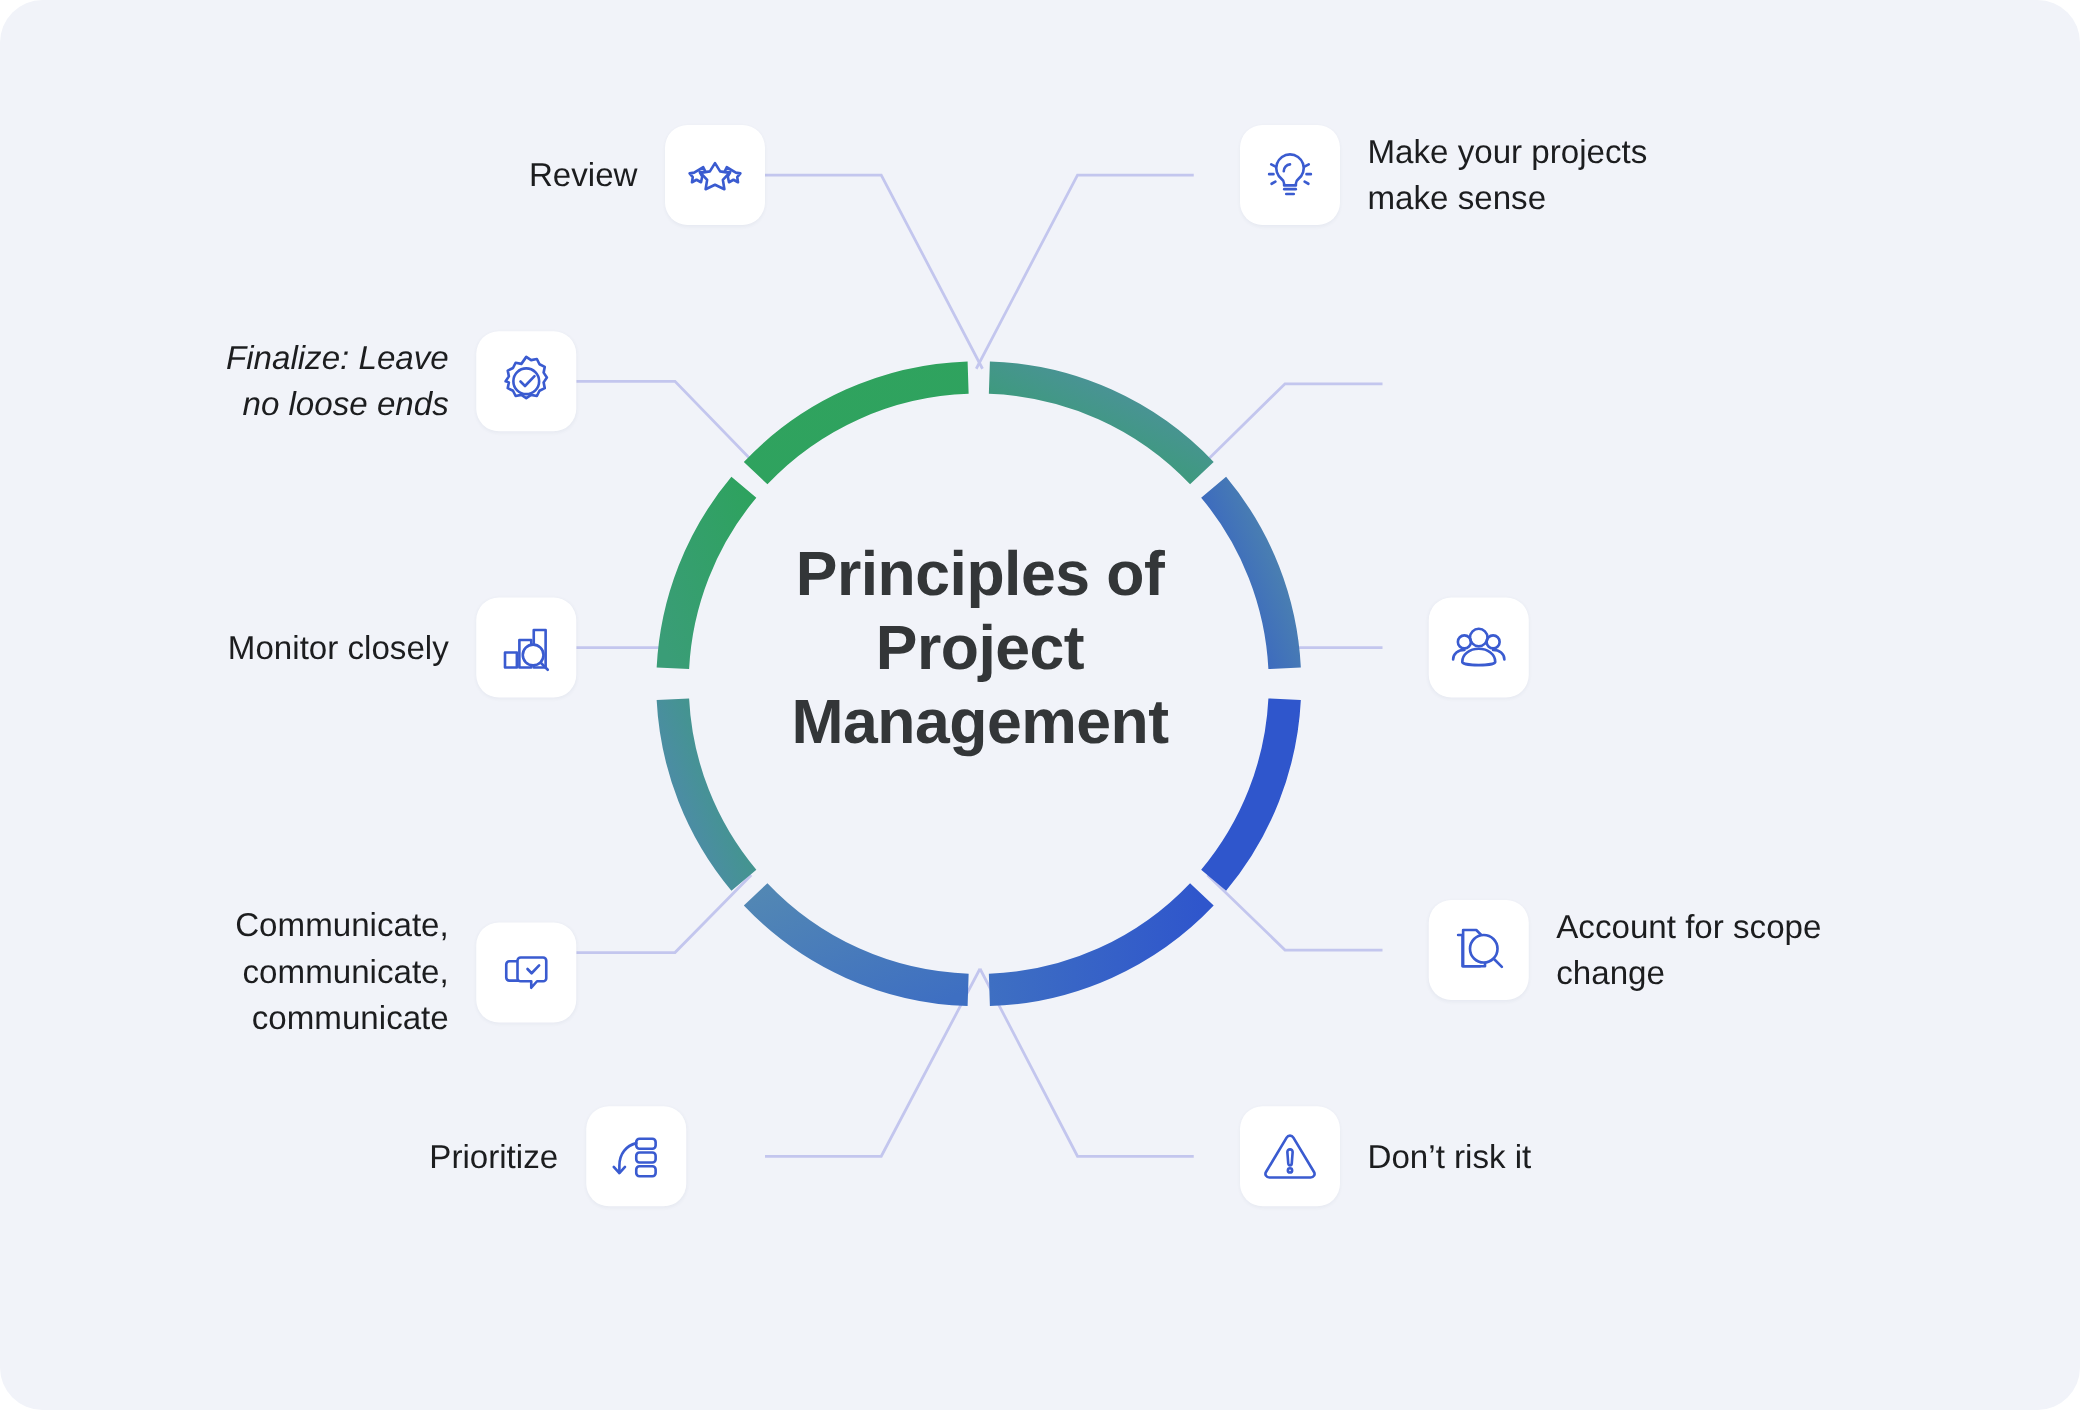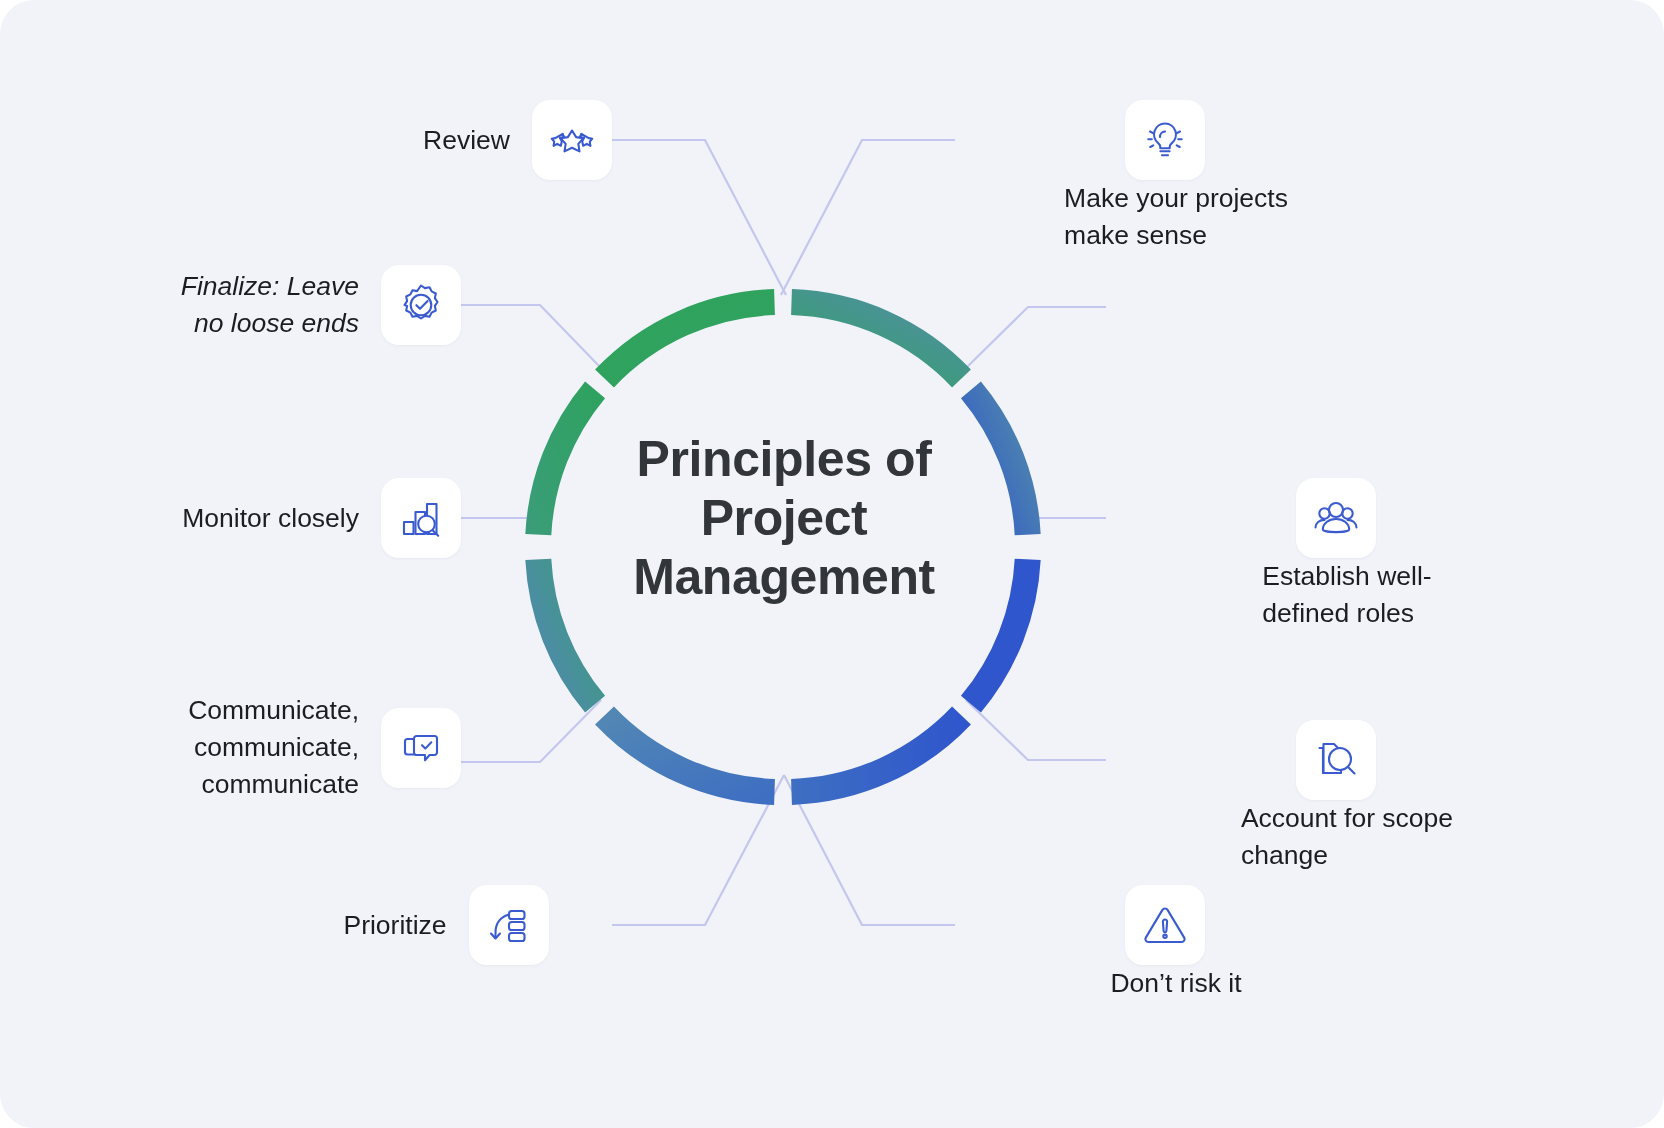--- a/index.html
+++ b/index.html
@@ -50,21 +50,21 @@
     color: #333638;
     letter-spacing: -0.4px;
   }
   
   .node {
     position: absolute;
     display: flex;
     align-items: center;
   }
   .node.left  { justify-content: flex-end; }
-  .node.right { flex-direction: column; justify-content: flex-start; }
+  .node.right { flex-direction: row; justify-content: flex-start; margin-left: 37px; }
 
   .icon-card {
     width: 80px;
     height: 80px;
     min-width: 80px;
     background: #ffffff;
     border-radius: 18px;
     display: flex;
     align-items: center;
     justify-content: center;
@@ -200,21 +200,21 @@
       <svg width="48" height="48" viewBox="0 0 48 48" fill="none" stroke="#3a5bd0" stroke-width="2.1" stroke-linejoin="round" stroke-linecap="round">
         <rect x="7" y="28" width="9.5" height="12"></rect>
         <rect x="18.5" y="18" width="9.5" height="22"></rect>
         <rect x="30" y="10" width="9.5" height="30"></rect>
         <circle cx="29.5" cy="30" r="8.3" fill="#ffffff"></circle>
         <path d="M35.6 36.2l5.6 5.6"></path>
       </svg>
     </div>
   </div>
 
-  <div class="node left" style="left:100px; top:692px; width:361px;">
+  <div class="node left" style="left:100px; top:722px; width:361px;">
     <div class="node-label">Communicate,
 communicate,
 communicate</div>
     <div class="icon-card">
       <svg width="48" height="48" viewBox="0 0 48 48" fill="none" stroke="#3a5bd0" stroke-width="2.1" stroke-linejoin="round" stroke-linecap="round">
         <path d="M21 30.5H10.5a2.5 2.5 0 0 1-2.5-2.5V17.5A2.5 2.5 0 0 1 10.5 15H21"></path>
         <path d="M19.5 12h18a2.5 2.5 0 0 1 2.5 2.5v14a2.5 2.5 0 0 1-2.5 2.5h-4.9l-4.6 5.2V31h-8.5a2.5 2.5 0 0 1-2.5-2.5v-14A2.5 2.5 0 0 1 19.5 12z" fill="#ffffff"></path>
         <path d="M25 21.2l3.3 3.4 6-6.3"></path>
       </svg>
     </div>
@@ -253,22 +253,20 @@
     <div class="icon-card">
       <svg width="50" height="50" viewBox="0 0 50 50" fill="none" stroke="#3a5bd0" stroke-width="2.1" stroke-linejoin="round" stroke-linecap="round">
         <circle cx="13.5" cy="20.5" r="5.2"></circle>
         <path d="M4.5 34.5c0-4.4 4-7.6 9-7.6"></path>
         <circle cx="36.5" cy="20.5" r="5.2"></circle>
         <path d="M45.5 34.5c0-4.4-4-7.6-9-7.6"></path>
         <circle cx="25" cy="17" r="7"></circle>
         <path d="M11.8 36.5c0-6 5.9-10.5 13.2-10.5s13.2 4.5 13.2 10.5c0 1.4-5.9 2.6-13.2 2.6s-13.2-1.2-13.2-2.6z" fill="#ffffff"></path>
       </svg>
     </div>
-    <div class="node-label">Establish well-
-defined roles</div>
   </div>
 
   <div class="node right" style="left:1106px; top:720px; width:460px;">
     <div class="icon-card">
       <svg width="50" height="50" viewBox="0 0 50 50" fill="none" stroke="#3a5bd0" stroke-width="2.1" stroke-linejoin="round" stroke-linecap="round">
         <path d="M12.5 9h10.5l7 7v22H12.5z"></path>
         <path d="M8.5 13h3.5v25h14"></path>
         <circle cx="29" cy="24" r="11" fill="#ffffff"></circle>
         <path d="M37 32l6.5 6.5"></path>
       </svg>

